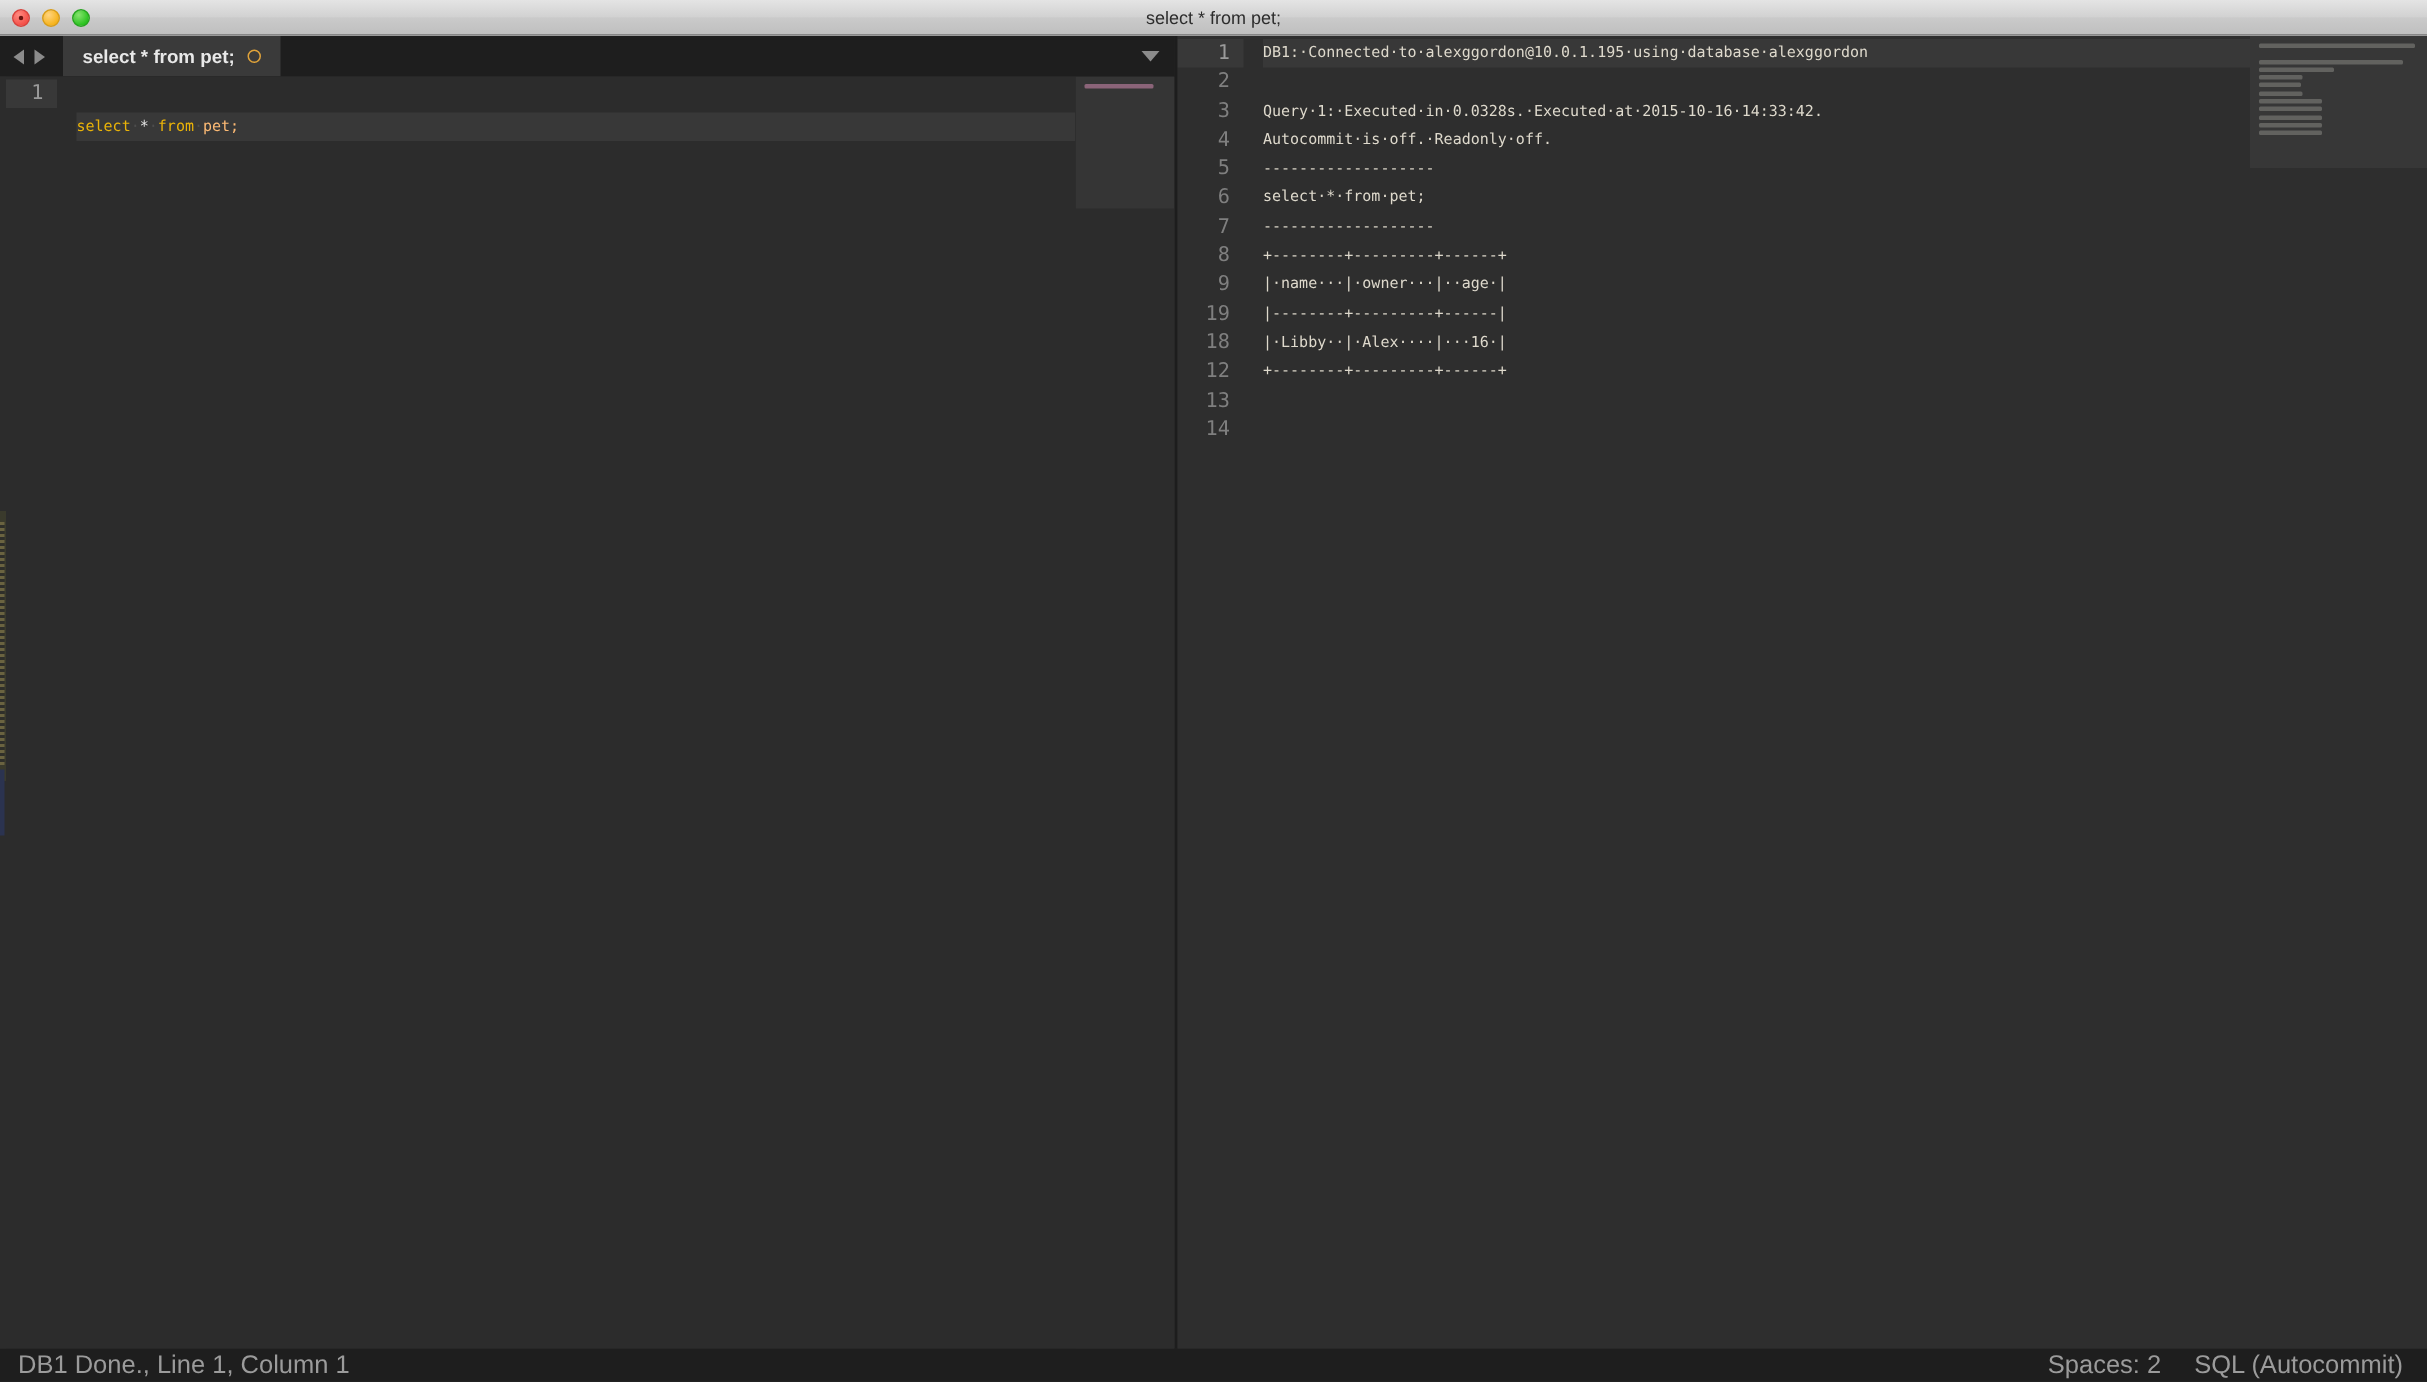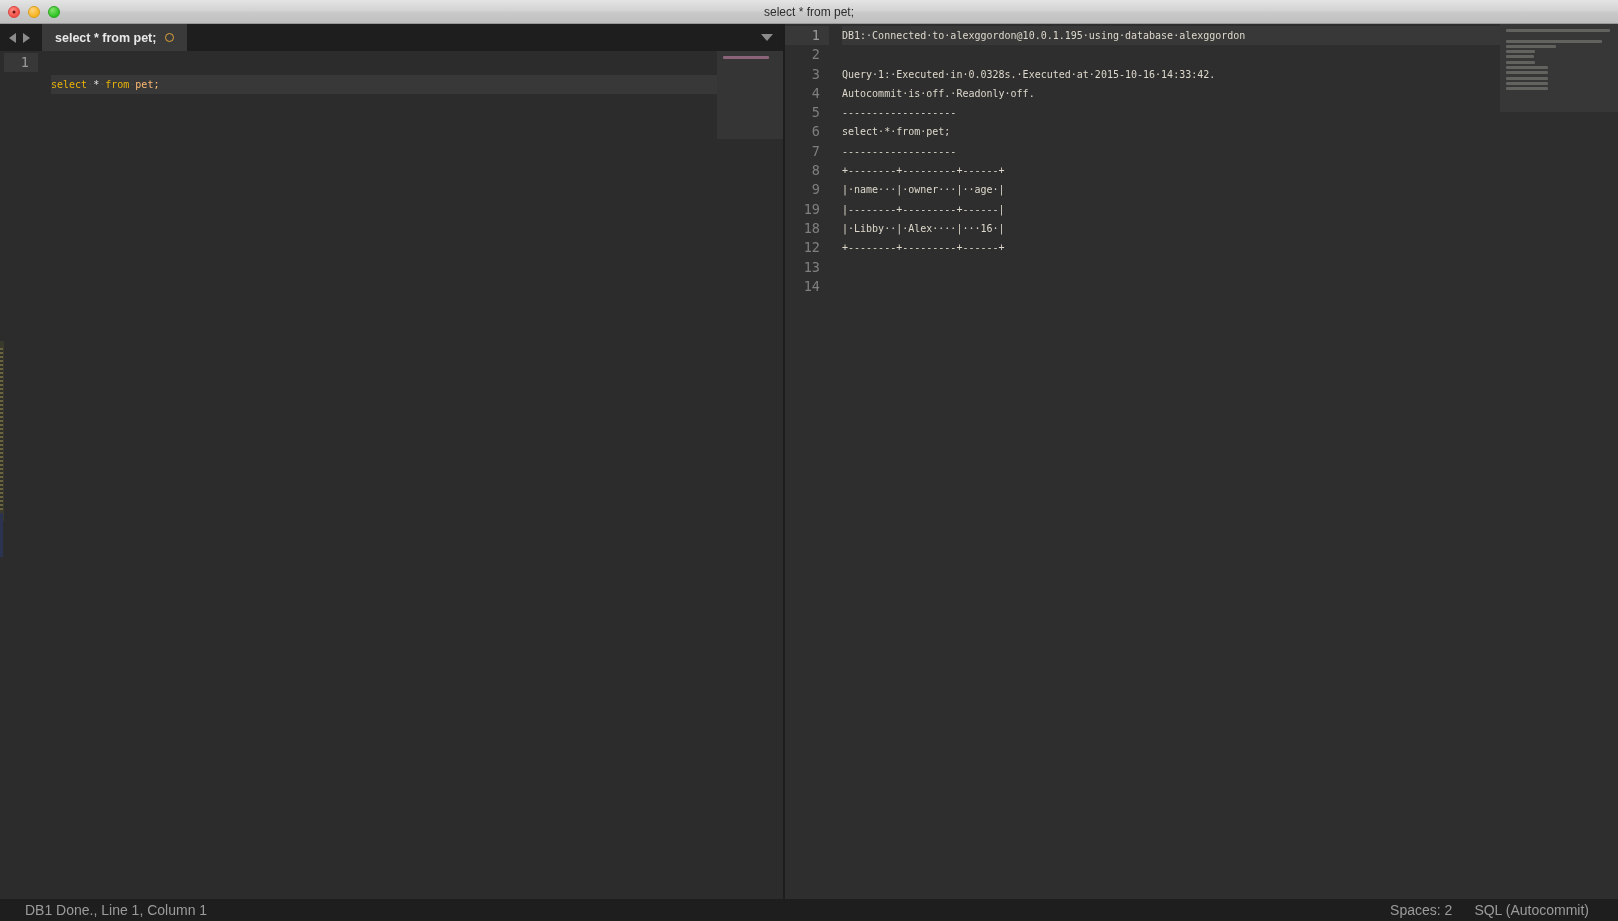--- a/index.html
+++ b/index.html
@@ -270,23 +270,23 @@
   .mm-line.kw { background: #9a6c85; opacity: 0.85; }
   .mm-line.blank { background: transparent; }
 
   
   .statusbar {
     height: 22px;
     flex: 0 0 22px;
     background: #1e1e1e;
     display: flex;
     align-items: center;
-    font-size: 14px;
+    font-size: 17px;
     color: #9b9b9b;
-    padding: 0 25px;
+    padding: 0 12px;
   }
   .status-left  { flex: 0 0 auto; }
   .status-fill  { flex: 1 1 auto; }
   .status-right { display: flex; gap: 22px; flex: 0 0 auto; padding-right: 4px; }
 </style>
 </head>
 <body>
 
 <div class="app">
 

